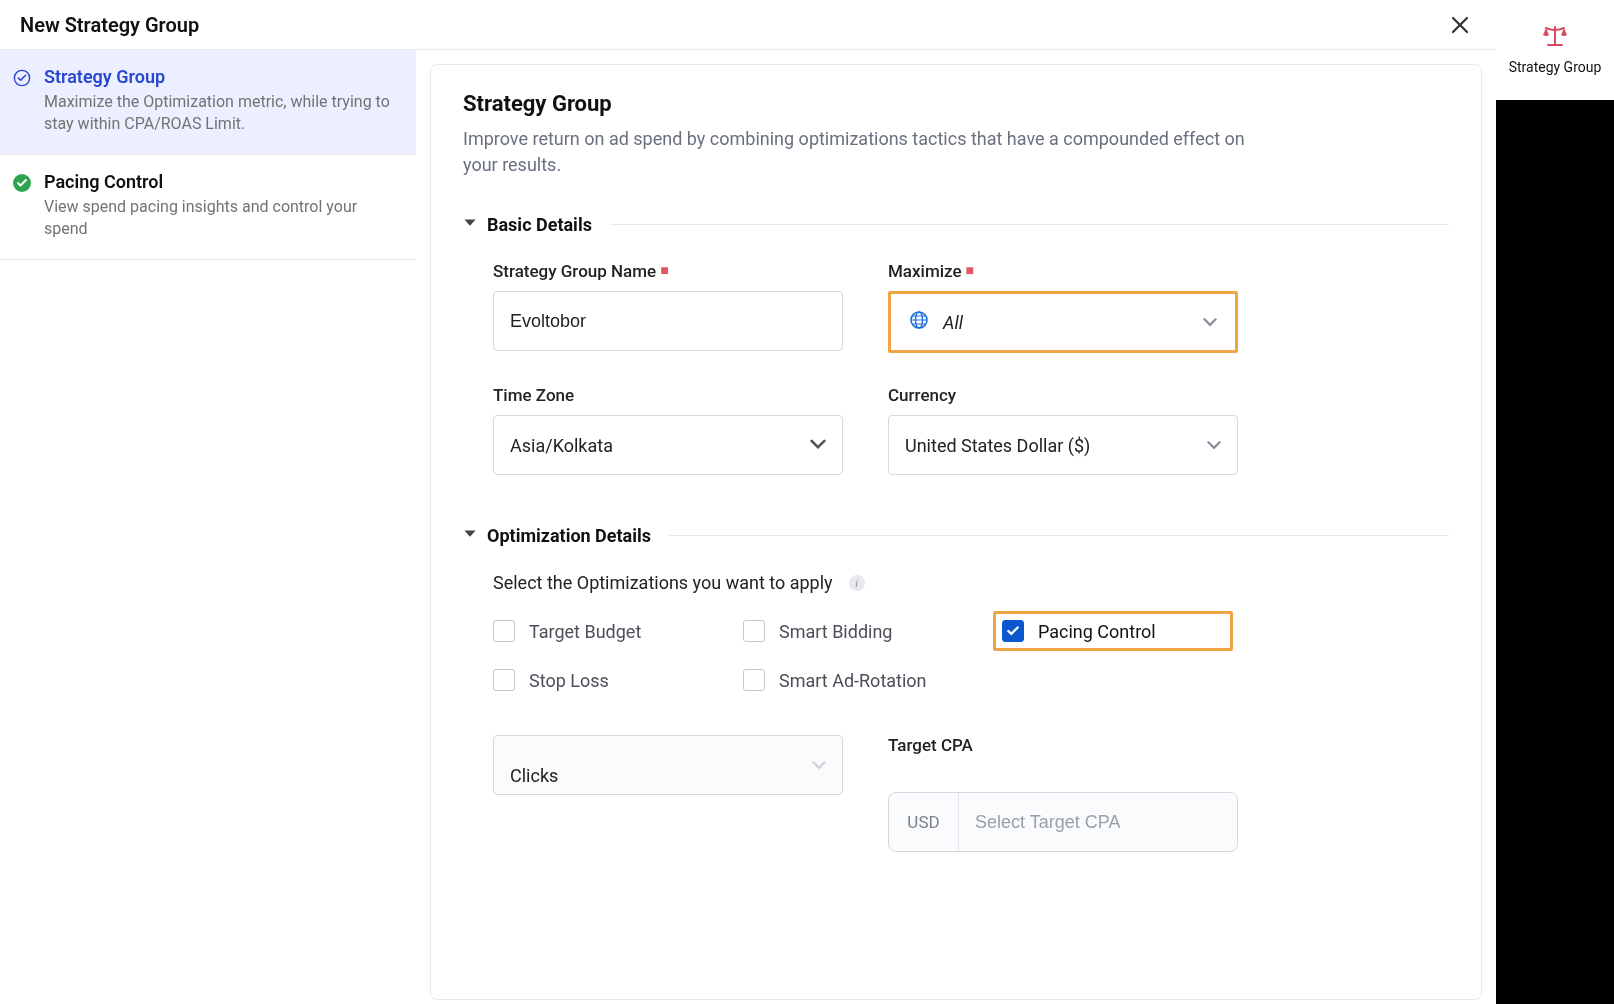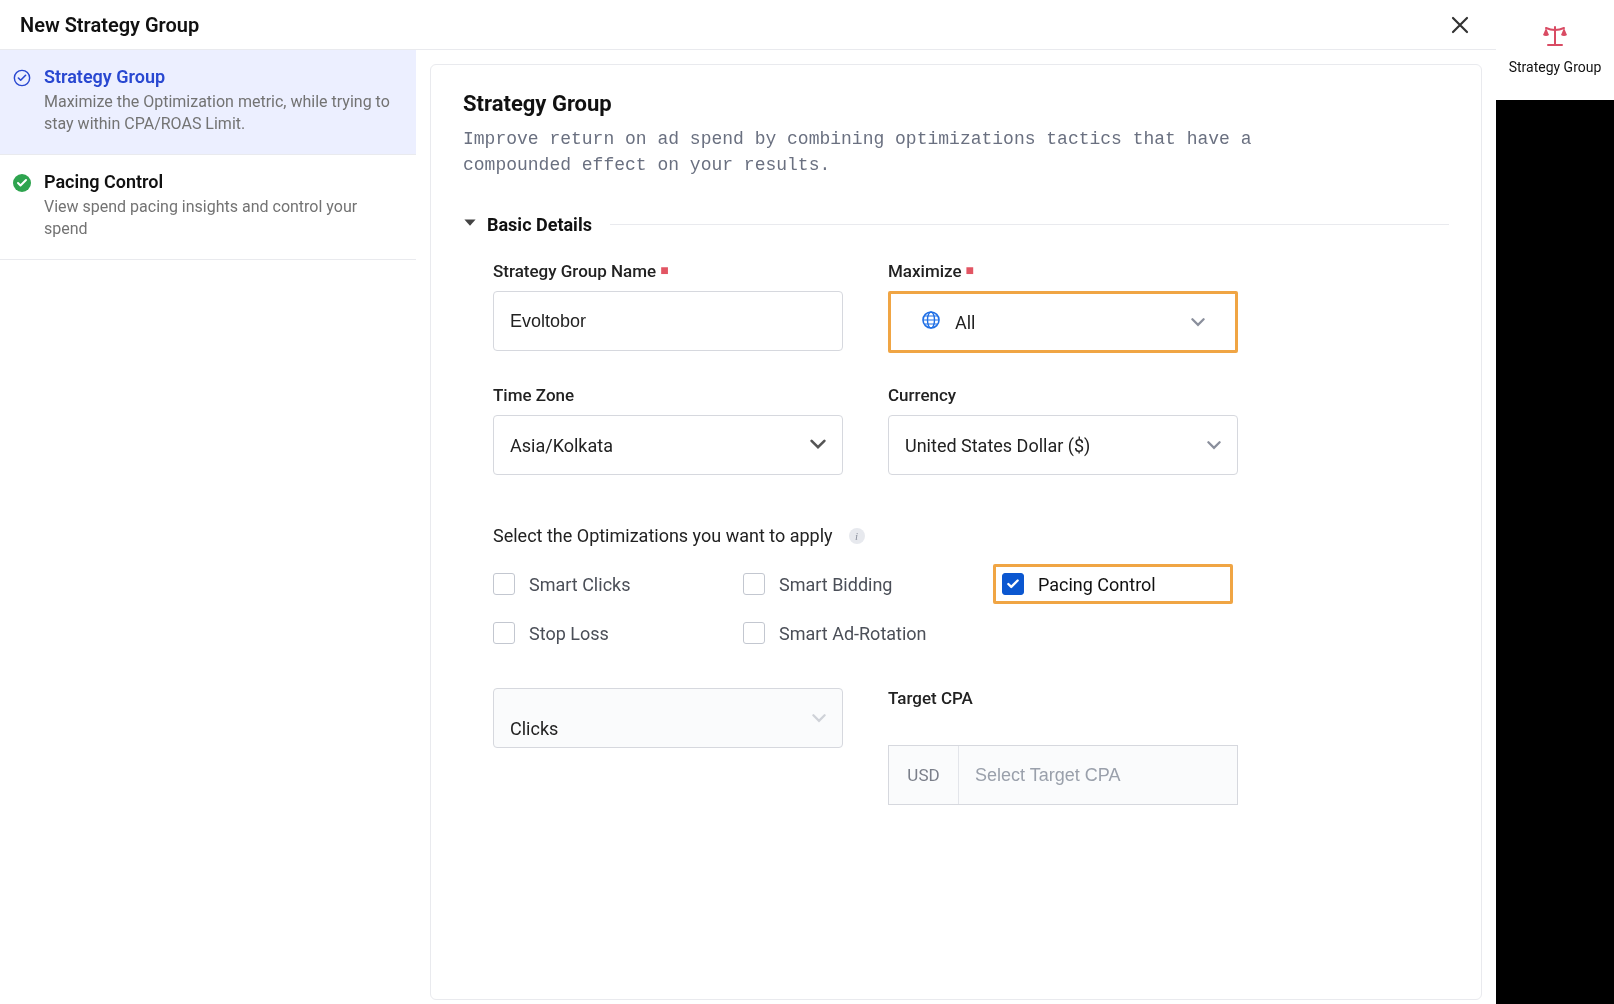--- a/index.html
+++ b/index.html
@@ -45,40 +45,40 @@
   .side-item.active .side-title { color: #2948d1; }
   .side-desc { font-size: 16px; color: #737373; line-height: 1.4; }
 
   
   .panel-wrap { flex: 1; padding: 14px 14px 0 14px; }
   .panel {
     border: 1px solid #e9eaee; border-radius: 6px; padding: 26px 32px;
     height: calc(100% - 4px); overflow-y: auto;
   }
   .panel h1 { font-size: 22px; font-weight: 700; margin-bottom: 10px; }
-  .panel-desc { font-size: 18px; color: #6a7080; line-height: 1.45; margin-bottom: 36px; max-width: 800px; font-family: Liberation Mono, monospace; }
+  .panel-desc { font-size: 18px; color: #6a7080; line-height: 1.45; margin-bottom: 36px; max-width: 800px; }
 
   .section-head { display: flex; align-items: center; gap: 10px; margin-bottom: 26px; }
   .section-head .caret { color: #555; }
   .section-head .stitle { font-size: 18px; font-weight: 700; }
   .section-head .line { flex: 1; height: 1px; background: #e9eaee; margin-left: 8px; }
 
   .grid { display: grid; grid-template-columns: 350px 350px; column-gap: 45px; row-gap: 32px; margin-left: 30px; margin-bottom: 50px; }
   .fld-label { font-size: 17px; color: #222; margin-bottom: 10px; font-weight: 500; }
   .req { color: #e25563; font-size: 14px; margin-left: 4px; position: relative; top: -2px; }
 
   .input, .select {
     height: 60px; border: 1px solid #d6d8de; border-radius: 4px; background: #fff;
     display: flex; align-items: center; padding: 0 16px; font-size: 18px; color: #222;
     justify-content: space-between; cursor: pointer;
   }
   .input input {
     border: none; outline: none; width: 100%; font-size: 18px; color: #222; background: transparent;
   }
-  .select.highlight { border: 3px solid #f0a544; border-radius: 2px; padding: 0 30px; height: 62px; }
+  .select.highlight { border: 3px solid #f0a544; border-radius: 2px; padding: 0 18px; height: 62px; font-style: italic; }
   .select .left { display: flex; align-items: center; gap: 14px; }
   .select .chev { color: #8a8f9c; }
   .select.disabled { background: #fafbfc; color: #7b7f8a; cursor: default; }
   .select.disabled .chev { color: #cfd2d8; }
 
   .opt-label-row { font-size: 18px; color: #222; margin-bottom: 18px; display: flex; align-items: center; gap: 16px; margin-left: 30px; }
   .info-badge { width: 16px; height: 16px; border-radius: 50%; background: #e7e9ee; color: #8a8f9c; font-size: 11px; font-style: italic; display: inline-flex; align-items: center; justify-content: center; font-family: Georgia, serif; }
 
   .check-grid {
     margin-left: 30px; display: grid; grid-template-columns: 240px 240px 240px;
@@ -86,21 +86,21 @@
   }
   .chk { display: flex; align-items: center; gap: 14px; font-size: 18px; color: #4b4f58; }
   .chk .box {
     width: 22px; height: 22px; border: 1.5px solid #c3c7d0; border-radius: 3px; background: #fff;
     display: flex; align-items: center; justify-content: center;
   }
   .chk.checked .box { background: #0b57d0; border-color: #0b57d0; color: #fff; }
   .chk-hl { border: 3px solid #f0a544; border-radius: 2px; padding: 6px 12px 6px 6px; display: inline-flex; }
 
   .grid2 { display: grid; grid-template-columns: 350px 350px; column-gap: 45px; margin-left: 30px; }
-  .cpa-wrap { display: flex; border: 1px solid #d6d8de; border-radius: 0; height: 60px; background: #fafbfc; margin-top: 37px; }
+  .cpa-wrap { display: flex; border: 1px solid #d6d8de; border-radius: 8px; height: 60px; background: #fafbfc; margin-top: 37px; }
   .cpa-prefix { width: 70px; display: flex; align-items: center; justify-content: center; border-right: 1px solid #e3e5ea; color: #7b7f8a; font-size: 17px; }
   .cpa-input { flex: 1; display: flex; align-items: center; padding: 0 16px; }
   .cpa-input input { border: none; outline: none; background: transparent; font-size: 18px; width: 100%; color: #222; }
   .cpa-input input::placeholder { color: #9aa0ab; }
 </style>
 </head>
 <body>
 
 <div class="root">
   <div class="main">
@@ -197,30 +197,39 @@
                 <span>United States Dollar ($)</span>
                 <span class="chev">
                   <svg width="14" height="14" viewBox="0 0 10 10">
                       <path d="M1 3 L5 7 L9 3" fill="none" stroke="#8a8f9c" stroke-width="1.6" stroke-linecap="round"></path>
                     </svg>
                 </span>
               </div>
             </div>
           </div>
 
+          <div class="section-head">
+            <span class="caret">
+              <svg width="14" height="14" viewBox="0 0 10 10">
+                  <path d="M1 2.5 L5 7 L9 2.5 Z" fill="#444"></path>
+                </svg>
+            </span>
+            <span class="stitle">Optimization Details</span>
+            <span class="line"></span>
+          </div>
 
           <div class="opt-label-row">
             <span>Select the Optimizations you want to apply</span>
             <span class="info-badge">i</span>
           </div>
 
           <div class="check-grid">
             <label class="chk">
               <span class="box"></span>
-              <span>Smart Clicks</span>
+              <span>Target Budget</span>
             </label>
             <label class="chk">
               <span class="box"></span>
               <span>Smart Bidding</span>
             </label>
             <span class="chk-hl">
               <label class="chk checked" style="color:#111;">
                 <span class="box">
                   <svg width="14" height="14" viewBox="0 0 12 12">
                       <path d="M2 6 l2.5 2.5 L10 3" fill="none" stroke="#fff" stroke-width="2" stroke-linecap="round" stroke-linejoin="round"></path>

